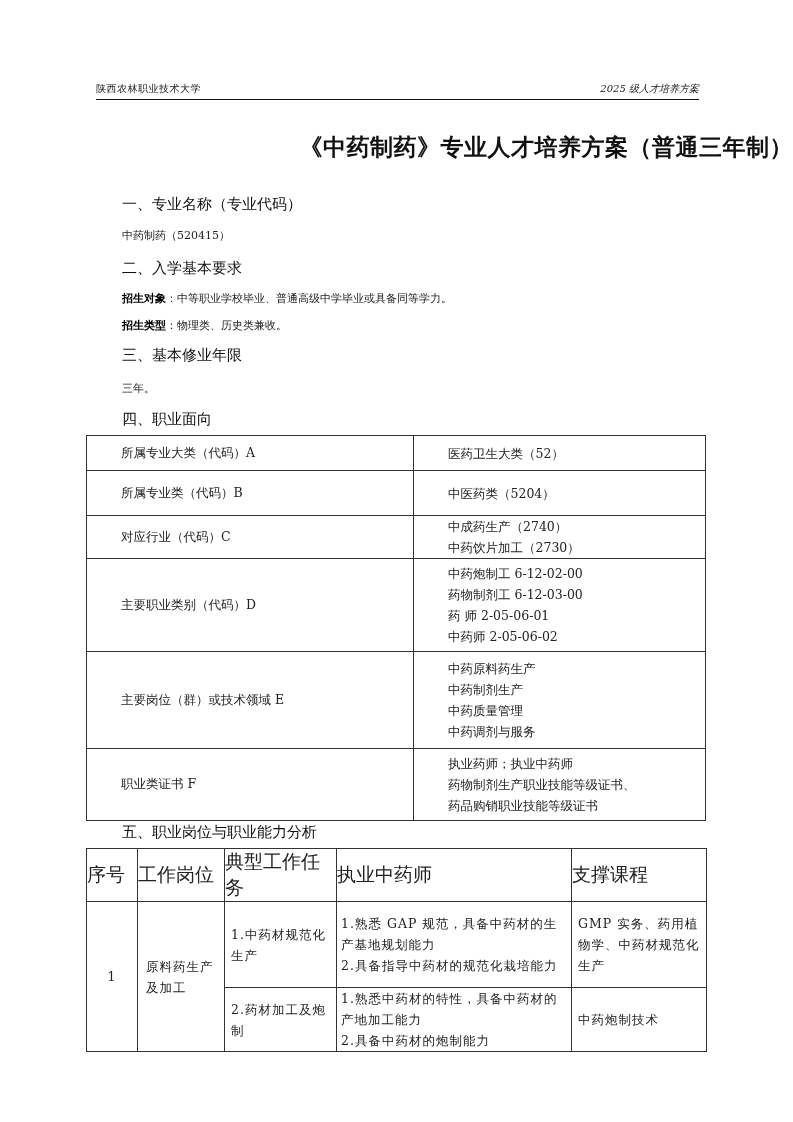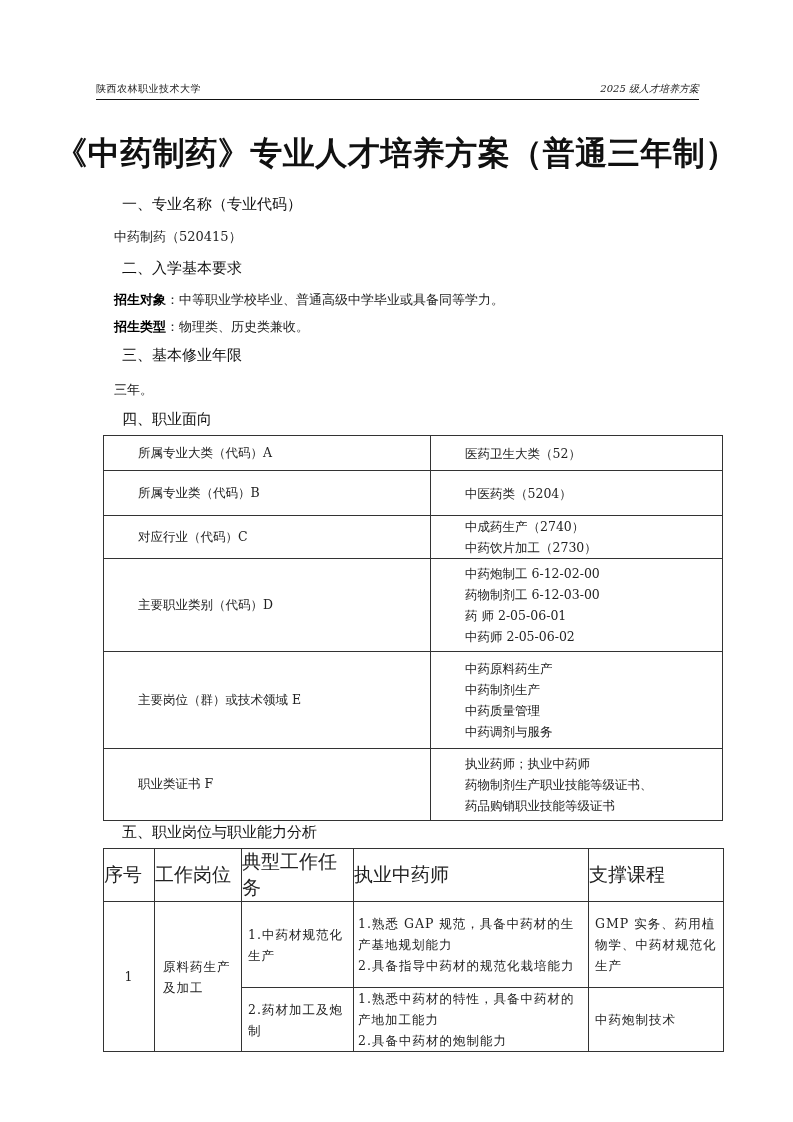--- a/index.html
+++ b/index.html
@@ -3,28 +3,28 @@
 <meta charset="utf-8">
 <style>
   html, body { margin: 0; padding: 0; background: #ffffff; }
   body { width: 793px; height: 1122px; position: relative; overflow: hidden;
          font-family: "DejaVu Serif", "Liberation Serif", serif; color: #1a1a1a; }
   .header { position: absolute; left: 96px; right: 94px; top: 72px; height: 24px;
             border-bottom: 1.5px solid #111; display: flex; justify-content: space-between;
             align-items: flex-end; padding-bottom: 3px; font-size: 10px; }
   .header .left { letter-spacing: 0.5px; }
   .header .right { font-style: italic; }
-  .title { position: absolute; left: 0; right: 0; top: 132px; text-align: center;
+  .title { position: absolute; left: 0; right: 0; top: 132px; text-align: right;
            font-family: "DejaVu Sans", "Liberation Sans", sans-serif; font-weight: bold;
-           font-size: 32px; letter-spacing: 0.5px; color: #111; }
+           font-size: 23px; letter-spacing: 0.5px; color: #111; }
   .h2 { position: absolute; left: 122px; font-family: "DejaVu Sans", "Liberation Sans", sans-serif;
         font-weight: normal; font-size: 15px; color: #111; }
-  .p { position: absolute; left: 114px; font-size: 13px; color: #222; text-align: right; }
+  .p { position: absolute; left: 122px; font-size: 11px; color: #222; text-align: right; }
   .p b { font-family: "DejaVu Sans", "Liberation Sans", sans-serif; font-weight: bold; color: #000; }
-  table { border-collapse: collapse; position: absolute; font-size: 12.5px; color: #222; margin-left: 17px; }
+  table { border-collapse: collapse; position: absolute; font-size: 12.5px; color: #222; }
   td, th { border: 1.3px solid #333; padding: 0; vertical-align: middle; }
   .t1 { left: 86px; top: 435px; width: 620px; }
   .t1 td.k { width: 292px; padding-left: 34px; }
   .t1 td.v { padding-left: 34px; line-height: 21px; }
   .t1 td.v div { white-space: nowrap; }
   .t2 { left: 86px; top: 848px; width: 620px; table-layout: fixed; }
   .t2 th { font-weight: normal; text-align: left; height: 31px; font-size: 19px; }
   .t2 td { line-height: 21px; padding: 0 4px; letter-spacing: 1px; }
   .t2 td.c { text-align: center; }
 </style>

